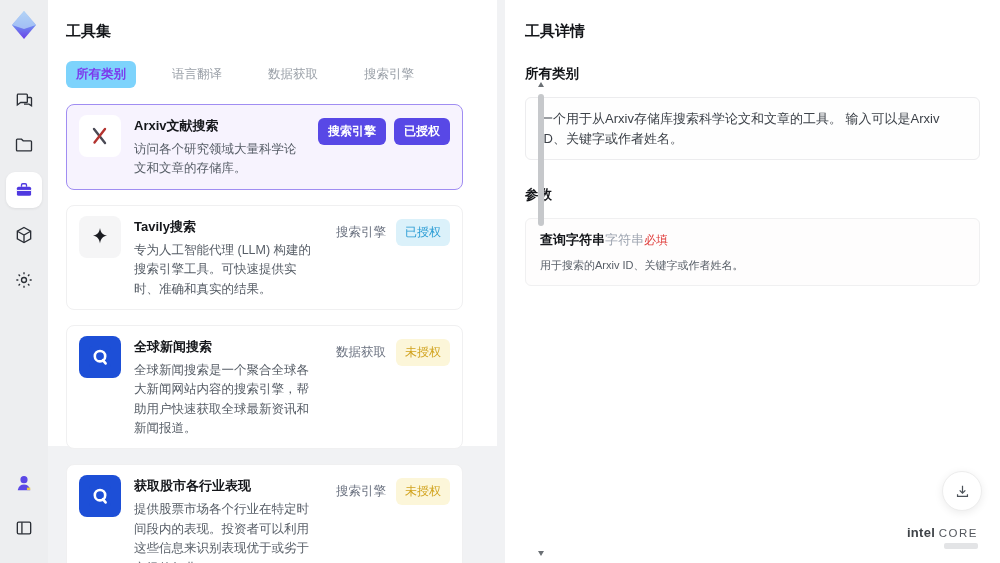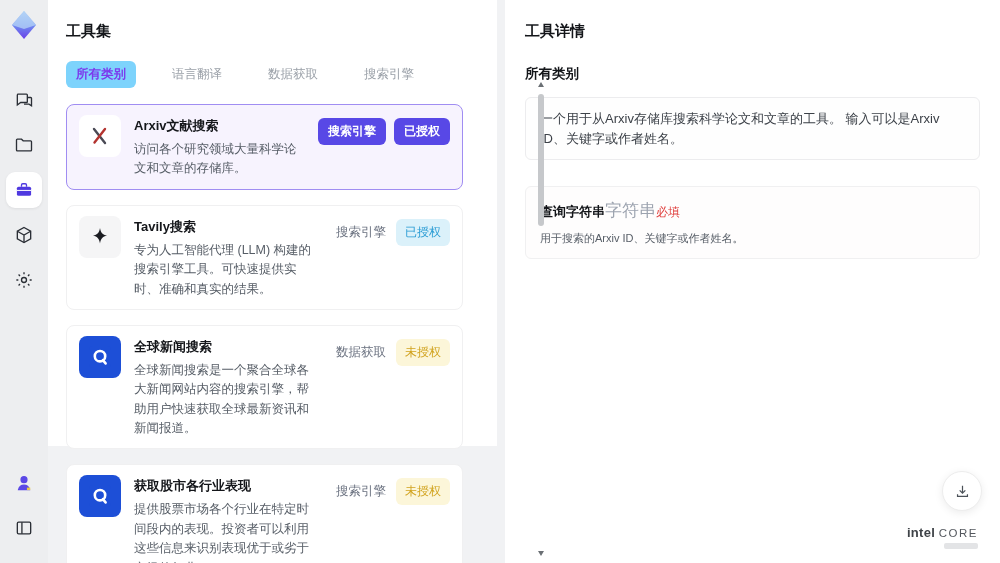--- a/index.html
+++ b/index.html
@@ -72,21 +72,21 @@
   .section-heading { font-size:13.5px; font-weight:bold; color:#14161a; margin-bottom:14px; }
   .intro-box {
     border:1px solid #ececee; border-radius:6px; padding:11px 14px;
     font-size:13px; color:#3c4148; margin-bottom:26px; line-height:1.5; background:#fefefe;
   }
   .param-box {
     border:1px solid #f0f0f1; border-radius:6px; padding:12px 14px; background:#fefdfd;
   }
   .param-head { display:flex; align-items:baseline; margin-bottom:9px; }
   .param-name { font-size:13px; font-weight:bold; color:#14161a; }
-  .param-type { font-size:17px; color:#9ca3af; }
+  .param-type { font-size:13px; color:#9ca3af; }
   .param-required { font-size:12px; color:#e0403f; }
   .param-desc { font-size:11px; color:#565d66; }
   
   .download-btn {
     position:absolute; right:18px; bottom:52px; width:40px; height:40px; border-radius:50%;
     background:#fff; border:1px solid #ededed; box-shadow:0 2px 8px rgba(0,0,0,.08);
     display:flex; align-items:center; justify-content:center; cursor:pointer; z-index:8;
   }
   .download-btn svg { width:17px; height:17px; stroke:#4b5158; fill:none; stroke-width:1.7; }
   .intel-brand { position:absolute; right:22px; bottom:14px; text-align:center; z-index:8; }
@@ -247,20 +247,21 @@
   <div class="scroll-thumb"></div>
   <div class="scroll-arrow down"></div>
 </div>
 
 <div class="detail">
   <div class="detail-title">工具详情</div>
 
   <div class="section-heading">所有类别</div>
   <div class="intro-box">一个用于从Arxiv存储库搜索科学论文和文章的工具。 输入可以是Arxiv ID、关键字或作者姓名。</div>
 
+  <div class="section-heading">参数</div>
   <div class="param-box">
     <div class="param-head">
       <span class="param-name">查询字符串</span>
       <span class="param-type">字符串</span>
       <span class="param-required">必填</span>
     </div>
     <div class="param-desc">用于搜索的Arxiv ID、关键字或作者姓名。</div>
   </div>
 </div>
 

